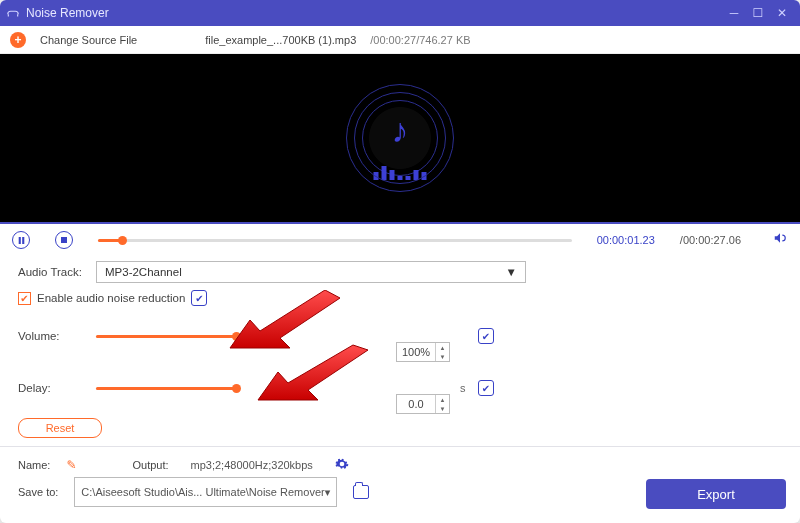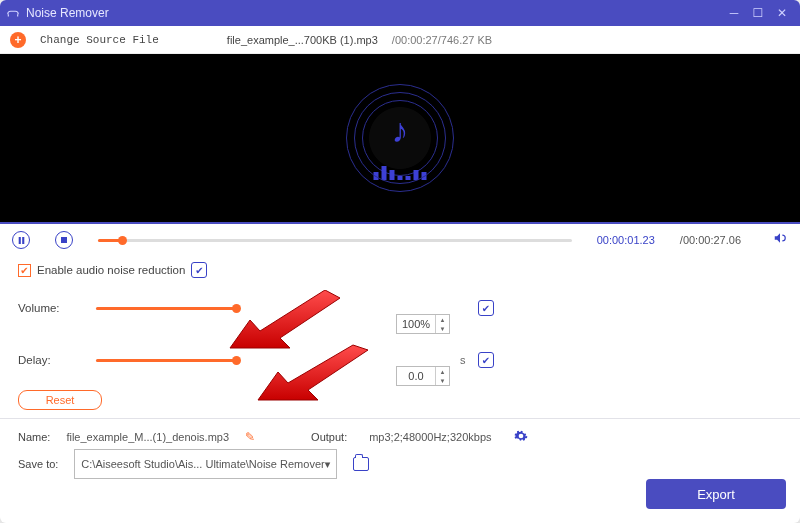--- a/index.html
+++ b/index.html
@@ -95,21 +95,21 @@
     </span>
     <span>Noise Remover</span>
     <span class="spacer"></span>
     <div class="winbtn">─</div>
     <div class="winbtn">☐</div>
     <div class="winbtn">✕</div>
   </div>
 
   <div class="filebar">
     <div class="add-btn">+</div>
-    <span style="cursor:pointer;font-family:Liberation Mono, monospace;">Change Source File</span>
+    <span style="cursor:pointer;">Change Source File</span>
     <span style="flex:0 0 40px"></span>
     <span>file_example_...700KB (1).mp3</span>
     <span class="muted">
       <span>/</span><span>00:00:27/746.27 KB</span>
     </span>
   </div>
 
   <div class="preview">
     <div class="disc">
       <div class="ring3"></div>
@@ -148,20 +148,27 @@
       <span class="time-total">/00:00:27.06</span>
     <span class="vol-icon">
       <svg width="16" height="14" viewBox="0 0 24 24" fill="#3942c7">
           <path d="M3 9v6h4l5 5V4L7 9H3z"></path>
           <path d="M16 7a5 5 0 0 1 0 10" fill="none" stroke="#3942c7" stroke-width="2"></path>
         </svg>
     </span>
   </div>
 
   <div class="panel">
+    <div class="row">
+      <div class="lbl">Audio Track:</div>
+      <div class="select">
+        <span>MP3-2Channel</span>
+        <span>▼</span>
+      </div>
+    </div>
 
     <div class="enable-row">
       <span class="chk">✔</span>
       <span>Enable audio noise reduction</span>
       <span class="check-badge">✔</span>
     </div>
 
     <div class="row">
       <div class="lbl">Volume:</div>
       <div class="slider">
@@ -199,21 +206,20 @@
     </div>
 
     <div class="reset-btn">Reset</div>
 
     <div class="hr"></div>
   </div>
 
   <div class="bottom">
     <div class="bottom-row">
       <span>Name:</span>
-      <span style="color:#555;">file_example_M...(1)_denois.mp3</span>
       <span class="edit-icon">✎</span>
       <span style="width:24px"></span>
       <span>Output:</span>
       <span class="dim-badge">mp3;2;48000Hz;320kbps</span>
       <span class="gear-icon">
         <svg width="14" height="14" viewBox="0 0 24 24" fill="#3942c7">
             <path d="M12 8a4 4 0 1 0 0 8a4 4 0 0 0 0-8zm9 4l2 1-1 3-2-.5-1.5 1.5.5 2-3 1-1-2h-2l-1 2-3-1 .5-2L4 16l-2 .5-1-3 2-1v-1l-2-1 1-3 2 .5L5.5 6 5 4l3-1 1 2h2l1-2 3 1-.5 2L18 8l2-.5 1 3-2 1v1z"></path>
           </svg>
       </span>
     </div>

